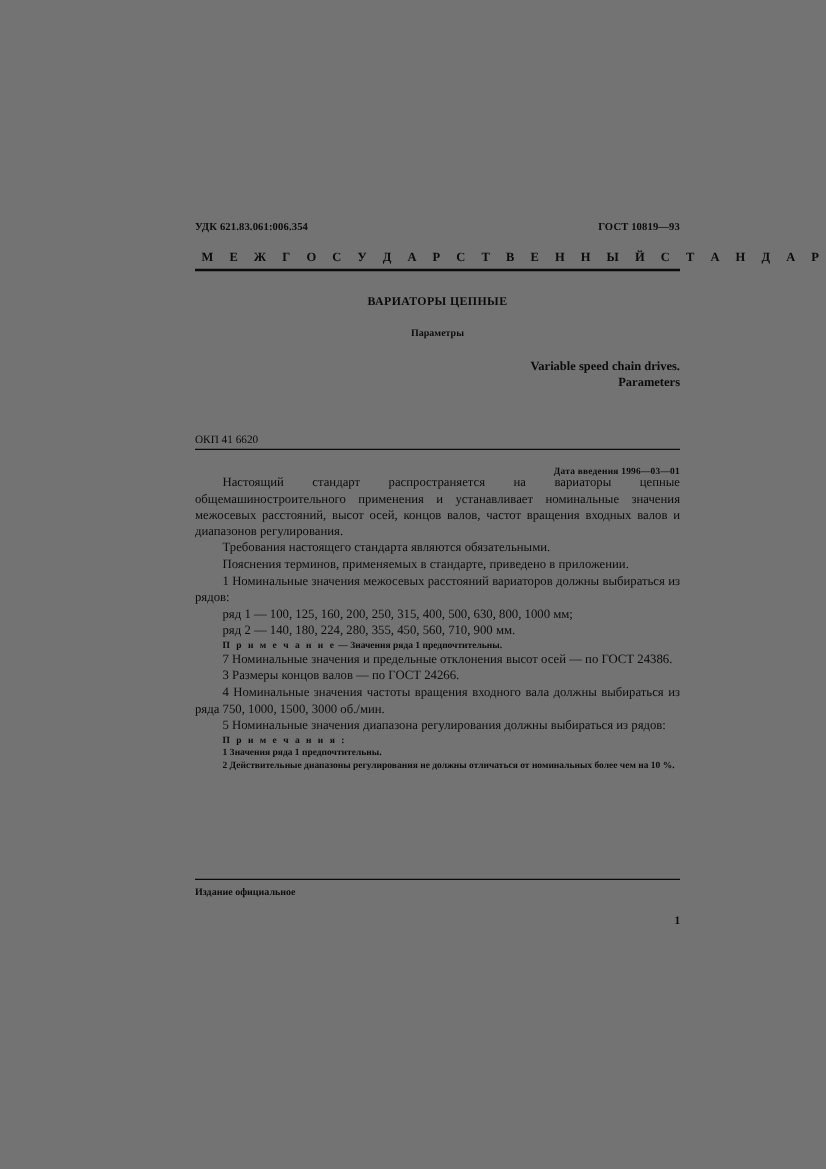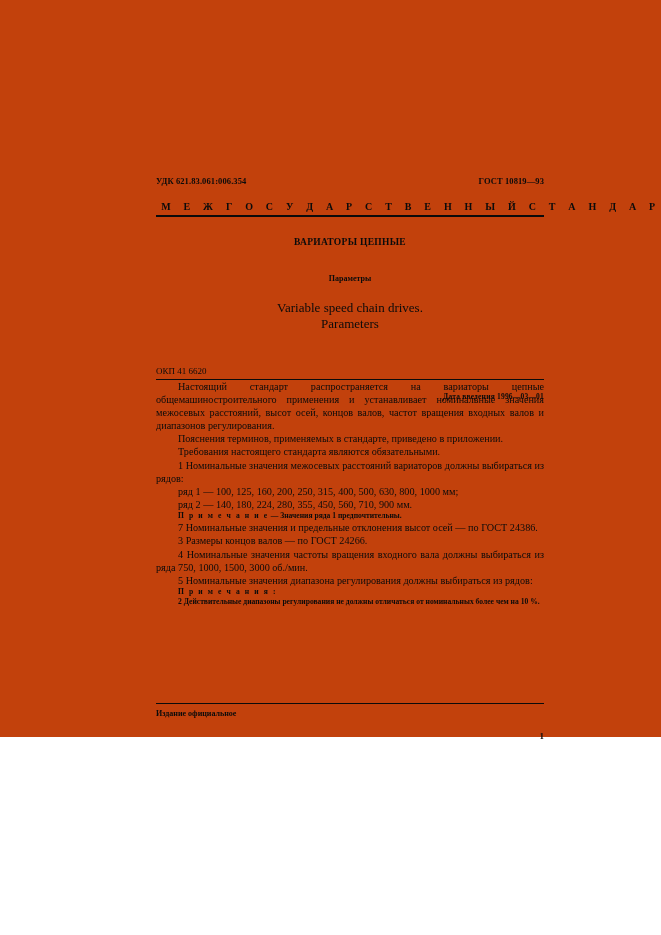--- a/index.html
+++ b/index.html
@@ -15,22 +15,22 @@
     font-family: "Liberation Serif", "DejaVu Serif", serif;
     color: #0b0b0b;
     overflow: hidden;
   }
 
   .page {
     position: absolute;
     left: 0;
     top: 0;
     width: 661px;
-    height: 737px;
-    background: #c2410c;
+    height: 935px;
+    background: #737373;
   }
 
   
   .doc-head {
     position: absolute;
     left: 156px;
     top: 176px;
     width: 388px;
   }
 
@@ -60,30 +60,31 @@
   }
 
   .title-main {
     margin-top: 20px;
     text-align: center;
     font-size: 9.5px;
     font-weight: bold;
     letter-spacing: 0.3px;
   }
   .title-sub {
-    margin-top: 27px;
+    margin-top: 15px;
     text-align: center;
     font-size: 8px;
     font-weight: bold;
   }
   .title-en {
     margin-top: 17px;
-    text-align: center;
-    font-size: 13px;
+    text-align: right;
+    font-size: 10px;
     line-height: 1.25;
+    font-weight: bold;
   }
 
   .okp-row {
     margin-top: 33px;
     font-size: 9px;
   }
   .okp-rule {
     margin-top: 3px;
     border-top: 1.6px solid #0b0b0b;
   }
@@ -190,36 +191,37 @@
 
     <div class="okp-row">ОКП 41 6620</div>
     <div class="okp-rule"></div>
 
     <div class="date-row">Дата введения 1996—03—01</div>
   </div>
 
   <div class="doc-body">
 
     <p class="p">Настоящий стандарт распространяется на вариаторы цепные общемашиностроительного применения и устанавливает номинальные значения межосевых расстояний, высот осей, концов валов, частот вращения входных валов и диапазонов регулирования.</p>
+    <p class="p">Требования настоящего стандарта являются обязательными.</p>
     <p class="p">Пояснения терминов, применяемых в стандарте, приведено в приложении.</p>
-    <p class="p">Требования настоящего стандарта являются обязательными.</p>
 
     <p class="p">1 Номинальные значения межосевых расстояний вариаторов должны выбираться из рядов:</p>
     <p class="list-line">ряд 1 — 100, 125, 160, 200, 250, 315, 400, 500, 630, 800, 1000 мм;</p>
     <p class="list-line">ряд 2 — 140, 180, 224, 280, 355, 450, 560, 710, 900 мм.</p>
     <p class="note"><span class="note-sp">П р и м е ч а н и е</span><span> — Значения ряда 1 предпочтительны.</span></p>
 
     <p class="p">7 Номинальные значения и предельные отклонения высот осей — по ГОСТ 24386.</p>
     <p class="p">3 Размеры концов валов — по ГОСТ 24266.</p>
     <p class="p">4 Номинальные значения частоты вращения входного вала должны выбираться из ряда 750, 1000, 1500, 3000 об./мин.</p>
     <p class="p">5 Номинальные значения диапазона регулирования должны выбираться из рядов:</p>
 
 
     <div class="note-block">
       <div class="note-sp" style="padding-left:12px">П р и м е ч а н и я :</div>
+      <div class="note-item">1 Значения ряда 1 предпочтительны.</div>
       <div class="note-item">2 Действительные диапазоны регулирования не должны отличаться от номинальных более чем на 10 %.</div>
     </div>
   </div>
 
   <div class="doc-foot">
     <div class="foot-rule"></div>
     <div class="foot-text">Издание официальное</div>
     <div class="page-num">1</div>
   </div>
 

